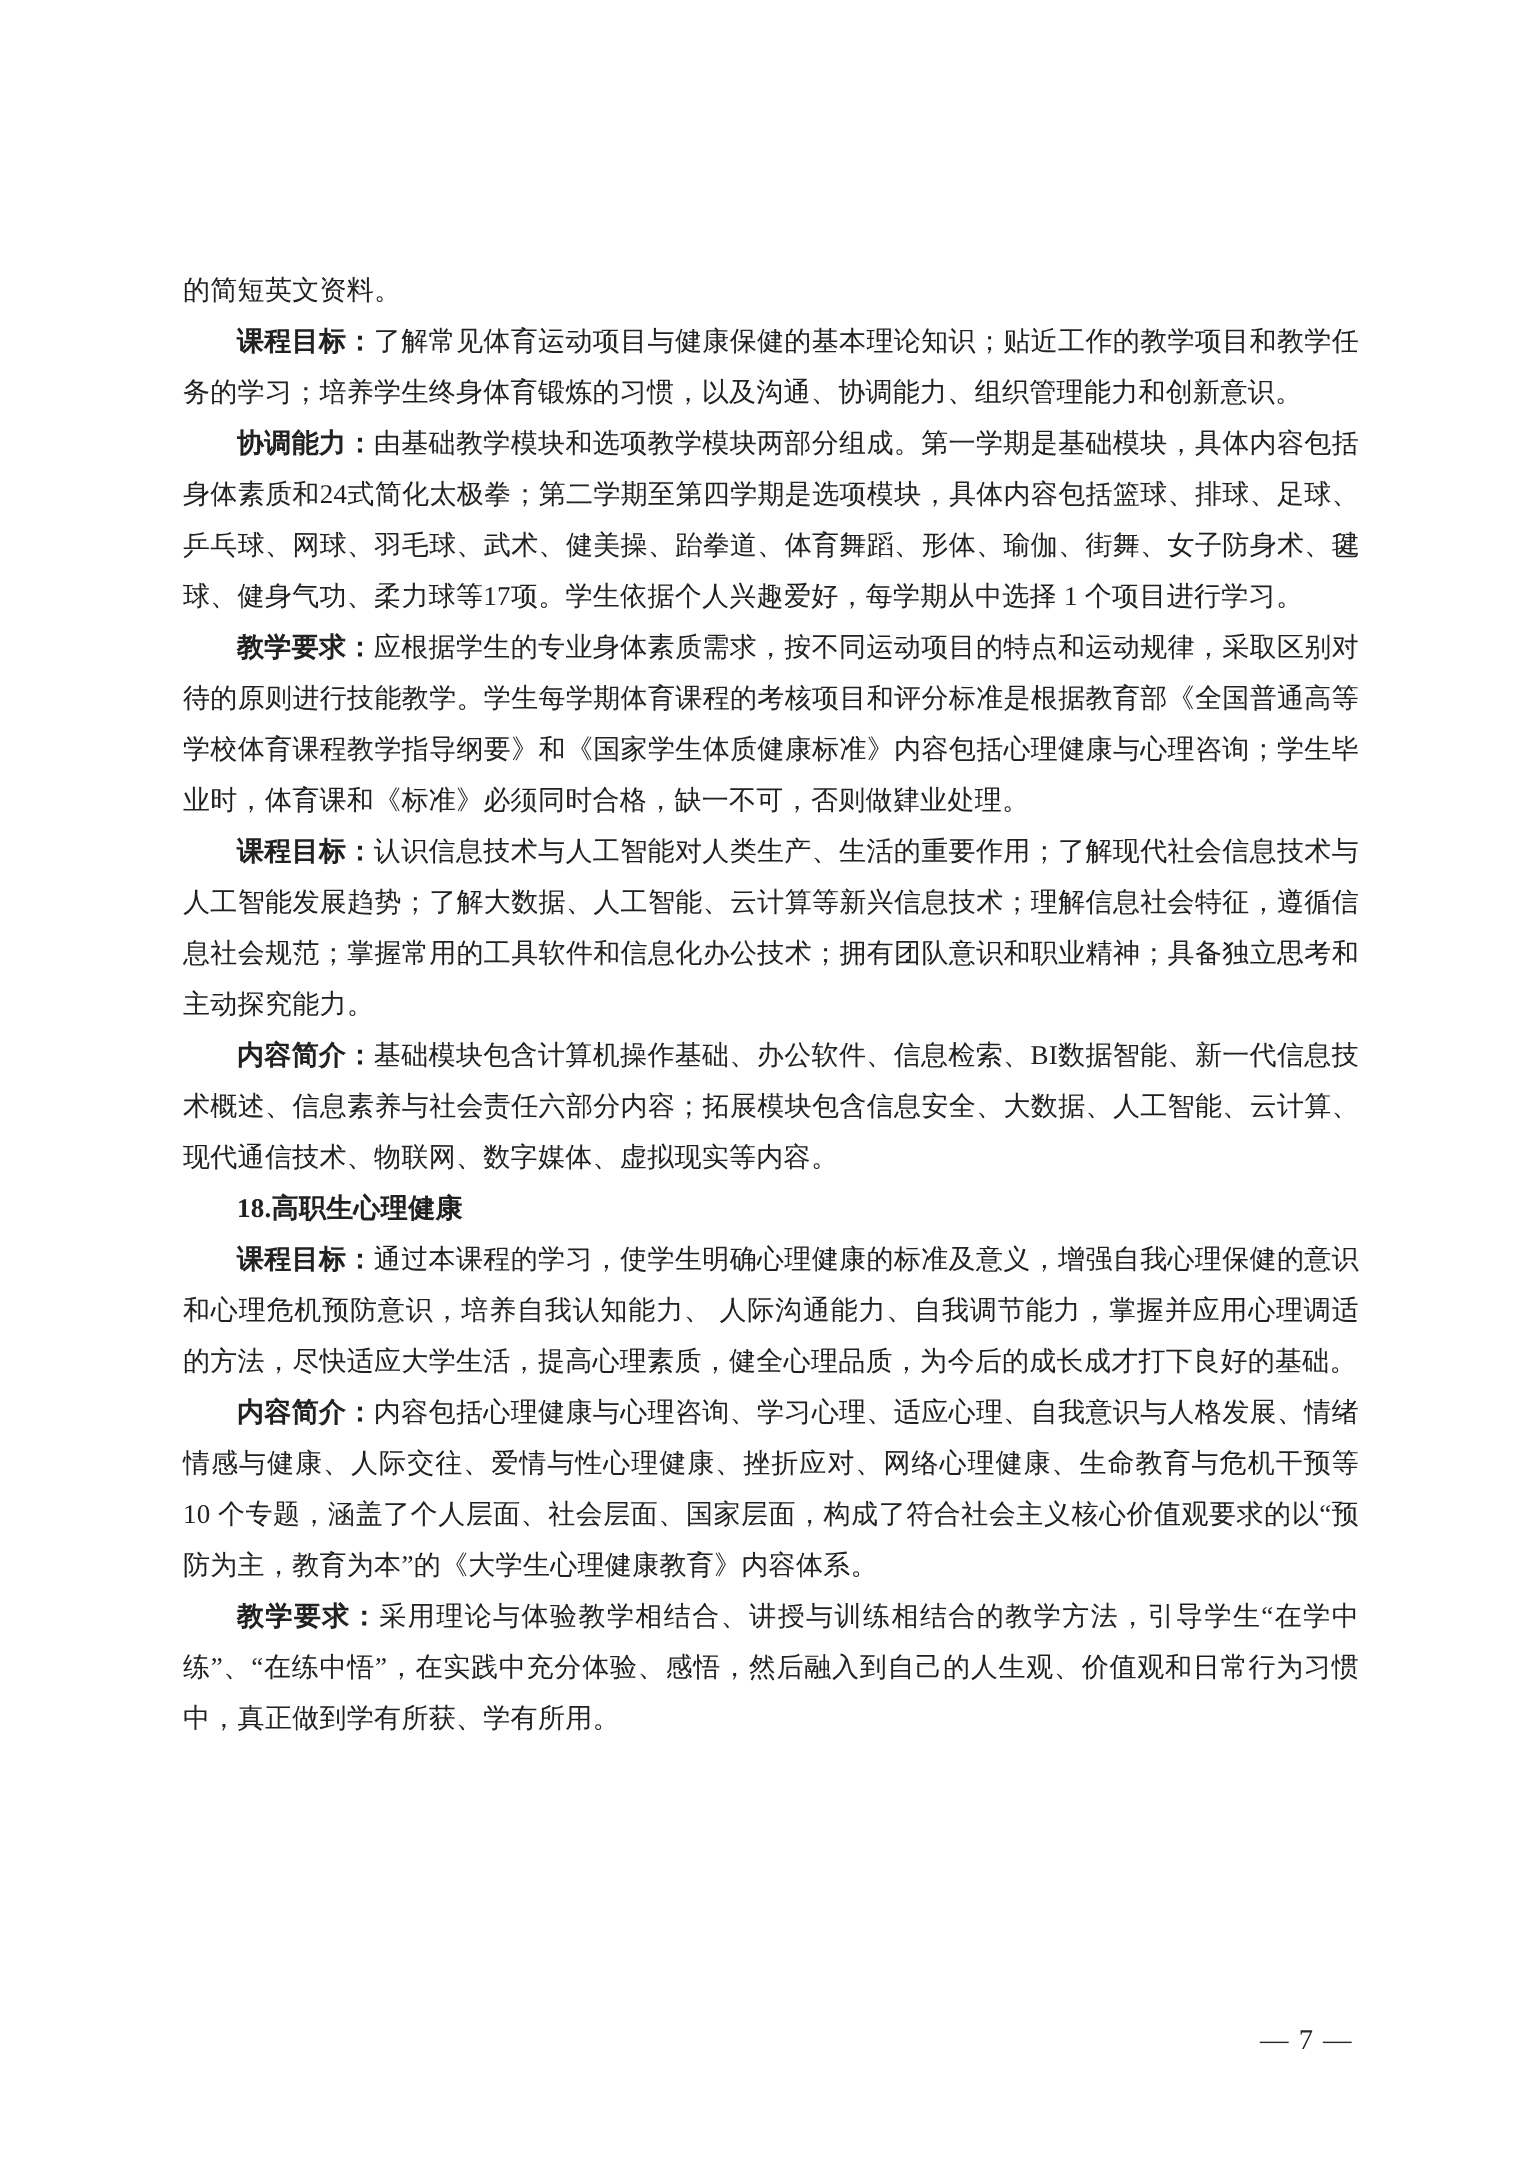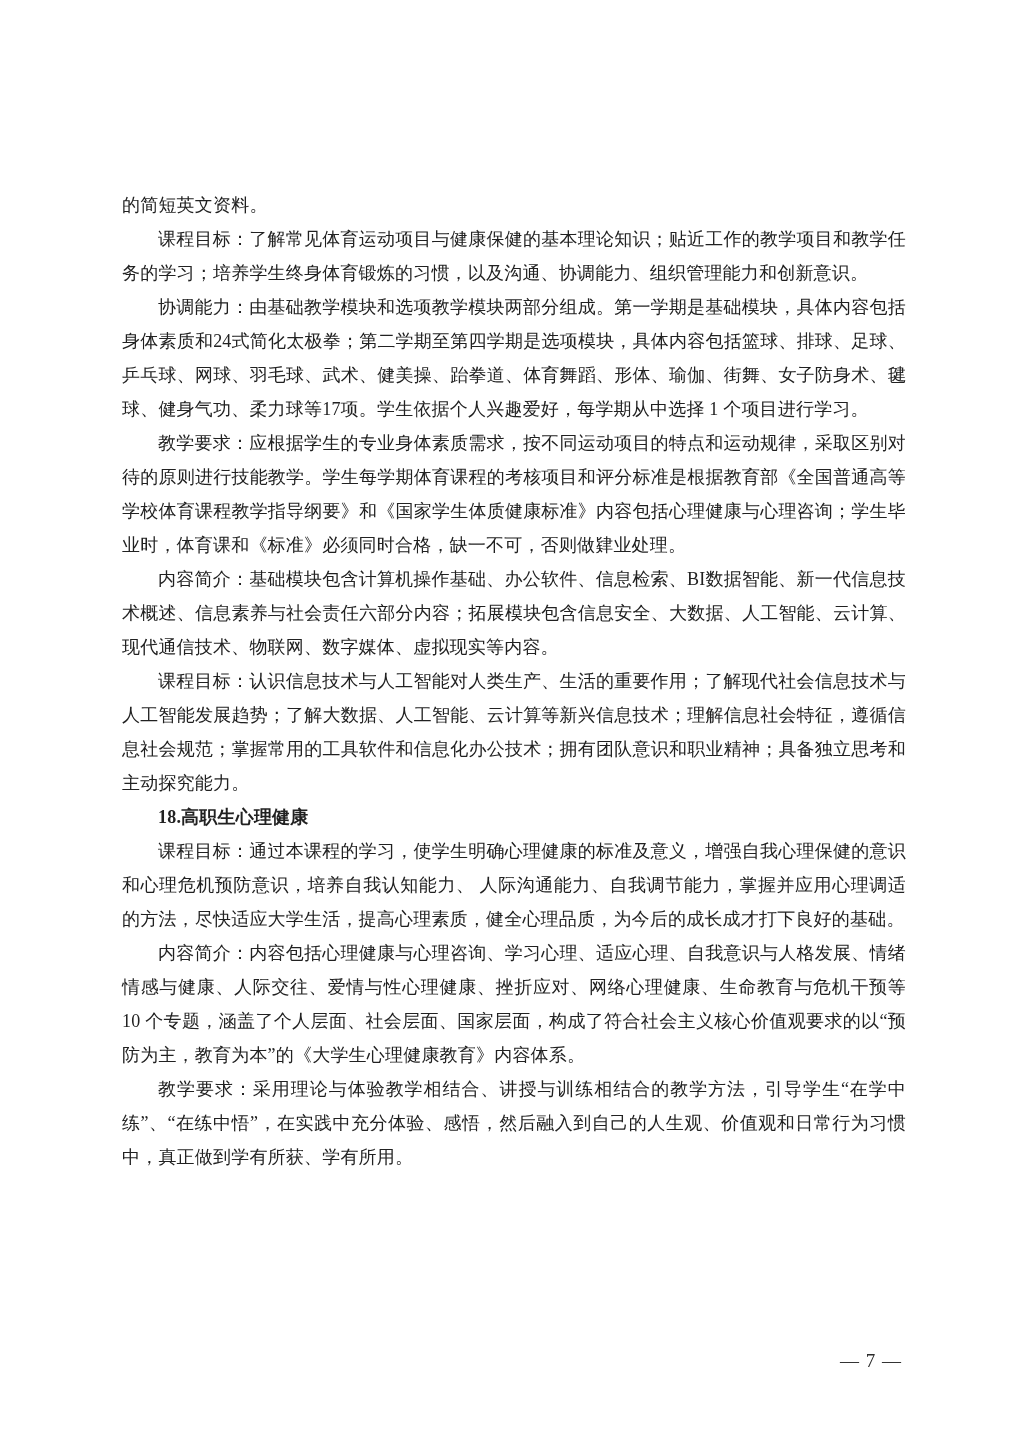--- a/index.html
+++ b/index.html
@@ -15,41 +15,41 @@
     color: #212121;
   }
   .page {
     position: absolute;
     inset: 0;
     background: #ffffff;
   }
   .content {
     position: absolute;
     left: 122px;
-    top: 188px;
+    top: 176px;
     width: 784px;
     font-size: 18px;
     line-height: 34px;
     text-align: justify;
     text-justify: inter-character;
     letter-spacing: 0.2px;
   }
   .content p {
     margin: 0;
     padding: 0;
   }
   p.indent {
     text-indent: 2em;
   }
   p.heading {
     font-weight: bold;
     text-indent: 2em;
   }
   .label {
-    font-weight: normal;
+    font-weight: bold;
   }
   .footer {
     position: absolute;
     top: 1350px;
     right: 122px;
     font-size: 19px;
     letter-spacing: 1px;
     color: #2a2a2a;
     font-family: "Liberation Serif", "DejaVu Serif", serif;
   }
@@ -64,23 +64,23 @@
     <p><span>的简短英文资料。</span></p>
 
 
     <p class="indent"><span class="label">课程目标：</span><span>了解常见体育运动项目与健康保健的基本理论知识；贴近工作的教学项目和教学任务的学习；培养学生终身体育锻炼的习惯，以及沟通、协调能力、组织管理能力和创新意识。</span></p>
 
     <p class="indent"><span class="label">协调能力：</span><span>由基础教学模块和选项教学模块两部分组成。第一学期是基础模块，具体内容包括身体素质和24式简化太极拳；第二学期至第四学期是选项模块，具体内容包括篮球、排球、足球、乒乓球、网球、羽毛球、武术、健美操、跆拳道、体育舞蹈、形体、瑜伽、街舞、女子防身术、毽球、健身气功、柔力球等17项。学生依据个人兴趣爱好，每学期从中选择 1 个项目进行学习。</span></p>
 
     <p class="indent"><span class="label">教学要求：</span><span>应根据学生的专业身体素质需求，按不同运动项目的特点和运动规律，采取区别对待的原则进行技能教学。学生每学期体育课程的考核项目和评分标准是根据教育部《全国普通高等学校体育课程教学指导纲要》和《国家学生体质健康标准》内容包括心理健康与心理咨询；学生毕业时，体育课和《标准》必须同时合格，缺一不可，否则做肄业处理。</span></p>
 
 
+    <p class="indent"><span class="label">课程目标：</span><span>认识信息技术与人工智能对人类生产、生活的重要作用；了解现代社会信息技术与人工智能发展趋势；了解大数据、人工智能、云计算等新兴信息技术；理解信息社会特征，遵循信息社会规范；掌握常用的工具软件和信息化办公技术；拥有团队意识和职业精神；具备独立思考和主动探究能力。</span></p>
+
     <p class="indent"><span class="label">内容简介：</span><span>基础模块包含计算机操作基础、办公软件、信息检索、BI数据智能、新一代信息技术概述、信息素养与社会责任六部分内容；拓展模块包含信息安全、大数据、人工智能、云计算、现代通信技术、物联网、数字媒体、虚拟现实等内容。</span></p>
-
-    <p class="indent"><span class="label">课程目标：</span><span>认识信息技术与人工智能对人类生产、生活的重要作用；了解现代社会信息技术与人工智能发展趋势；了解大数据、人工智能、云计算等新兴信息技术；理解信息社会特征，遵循信息社会规范；掌握常用的工具软件和信息化办公技术；拥有团队意识和职业精神；具备独立思考和主动探究能力。</span></p>
 
 
     <p class="heading"><span>18.高职生心理健康</span></p>
 
     <p class="indent"><span class="label">课程目标：</span><span>通过本课程的学习，使学生明确心理健康的标准及意义，增强自我心理保健的意识和心理危机预防意识，培养自我认知能力、 人际沟通能力、自我调节能力，掌握并应用心理调适的方法，尽快适应大学生活，提高心理素质，健全心理品质，为今后的成长成才打下良好的基础。</span></p>
 
     <p class="indent"><span class="label">内容简介：</span><span>内容包括心理健康与心理咨询、学习心理、适应心理、自我意识与人格发展、情绪情感与健康、人际交往、爱情与性心理健康、挫折应对、网络心理健康、生命教育与危机干预等 10 个专题，涵盖了个人层面、社会层面、国家层面，构成了符合社会主义核心价值观要求的以“预防为主，教育为本”的《大学生心理健康教育》内容体系。</span></p>
 
     <p class="indent"><span class="label">教学要求：</span><span>采用理论与体验教学相结合、讲授与训练相结合的教学方法，引导学生“在学中练”、“在练中悟”，在实践中充分体验、感悟，然后融入到自己的人生观、价值观和日常行为习惯中，真正做到学有所获、学有所用。</span></p>
 

